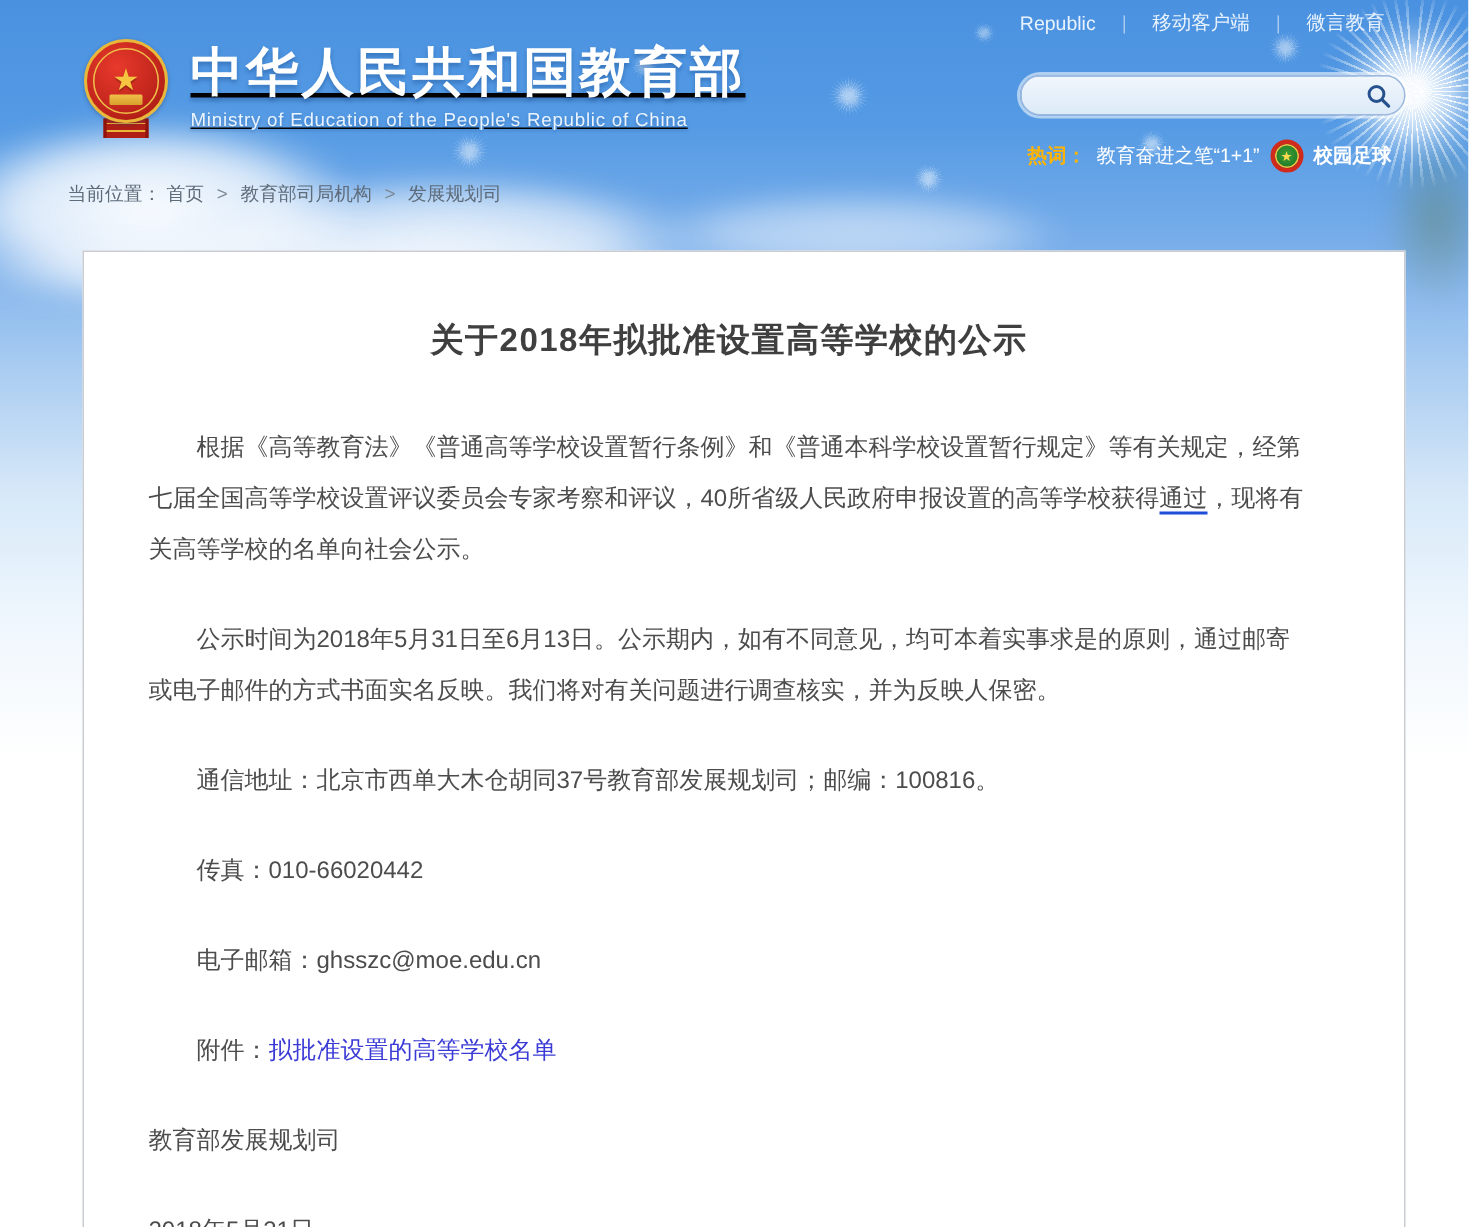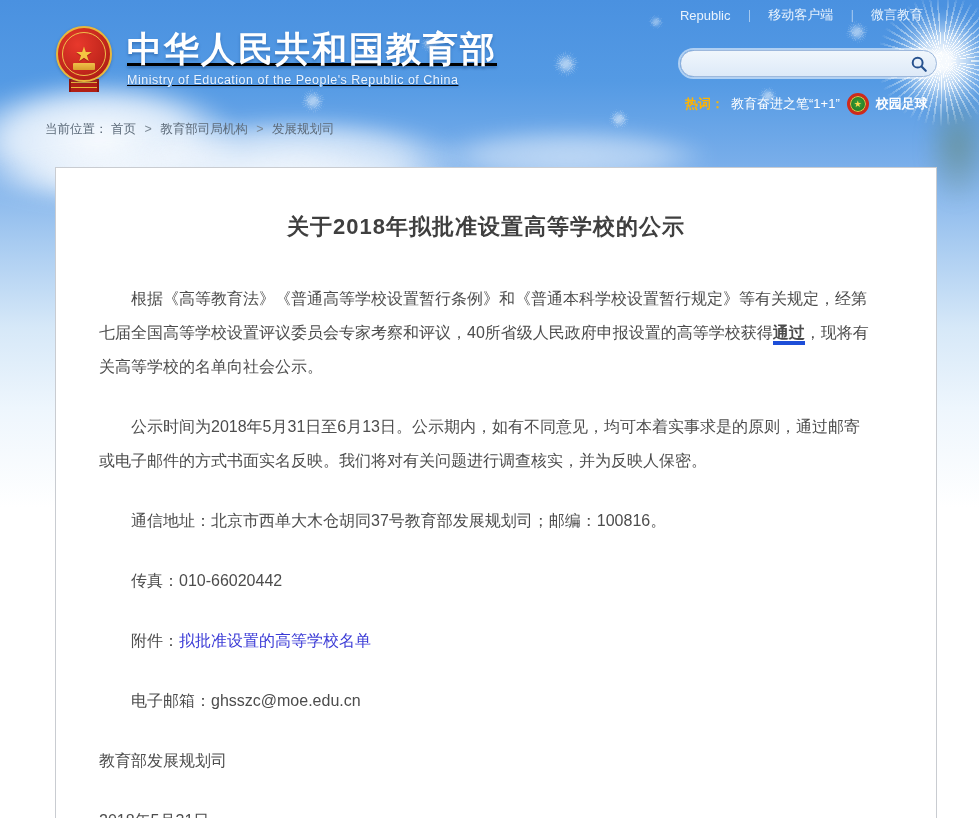--- a/index.html
+++ b/index.html
@@ -81,21 +81,21 @@
   
   .breadcrumb{ position:absolute; left:45px; top:121px; font-size:12.5px; color:#5d6b7a; }
   .breadcrumb a{ color:#5d6b7a; text-decoration:none; cursor:pointer; }
   .breadcrumb .bsep{ margin:0 5px; color:#7b8894; }
   
   .content-box{ position:absolute; left:55px; top:167px; width:882px; height:700px;
         background:#ffffff; border:1px solid #c9ccd1; padding:0 63px 0 43px; }
   .article-title{ font-size:22px; font-weight:bold; color:#3f3f3f; text-align:center;
         margin:44px 0 40px; letter-spacing:1px; }
   .content-box p{ font-size:16px; color:#4c4c4c; line-height:34px; text-indent:2em; margin:26px 0; }
-  .u-mark{ border-bottom:4px solid #1d4ed8;font-weight:bold; }
+  .u-mark{ border-bottom:2px solid #1d4ed8; }
   .attach-link{ color:#3a3ad6; text-decoration:none; cursor:pointer; }
   .sig-line,.date-line{ text-align:left; text-indent:0 !important; padding-right:18px; }
 </style>
 </head>
 <body>
 
 <div id="viewport">
 
   <div class="cloud c1"></div>
   <div class="cloud c2"></div>
@@ -164,22 +164,22 @@
     <h1 class="article-title">关于2018年拟批准设置高等学校的公示</h1>
 
     <p><span>根据《高等教育法》《普通高等学校设置暂行条例》和《普通本科学校设置暂行规定》等有关规定，经第七届全国高等学校设置评议委员会专家考察和评议，40所省级人民政府申报设置的高等学校获得</span><span class="u-mark">通过</span><span>，现将有关高等学校的名单向社会公示。</span></p>
 
     <p>公示时间为2018年5月31日至6月13日。公示期内，如有不同意见，均可本着实事求是的原则，通过邮寄或电子邮件的方式书面实名反映。我们将对有关问题进行调查核实，并为反映人保密。</p>
 
     <p>通信地址：北京市西单大木仓胡同37号教育部发展规划司；邮编：100816。</p>
 
     <p>传真：010-66020442</p>
 
+    <p>电子邮箱：ghsszc@moe.edu.cn</p>
+
     <p><span>附件：</span><a class="attach-link">拟批准设置的高等学校名单</a></p>
-
-    <p>电子邮箱：ghsszc@moe.edu.cn</p>
 
     <p class="sig-line">教育部发展规划司</p>
 
     <p class="date-line">2018年5月31日</p>
   </div>
 
 </div>
 
 </body></html>

